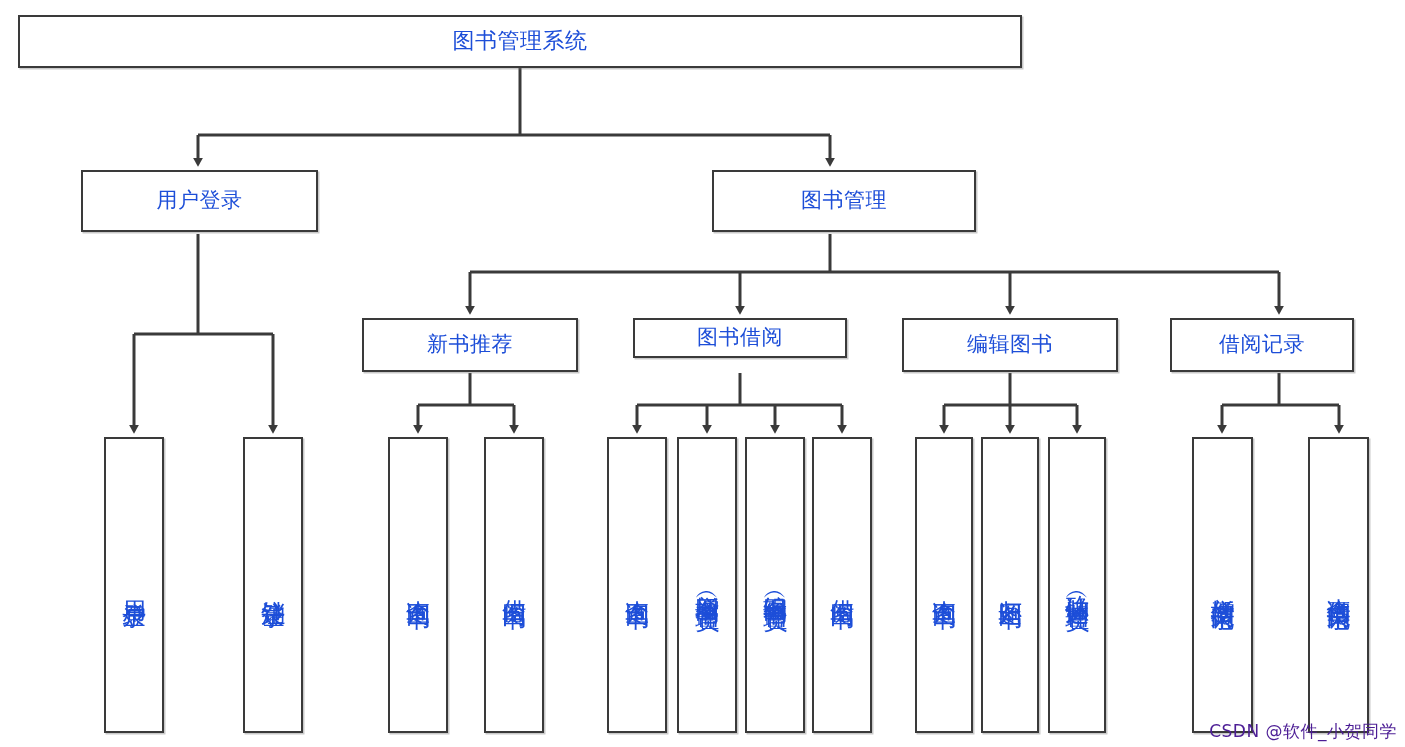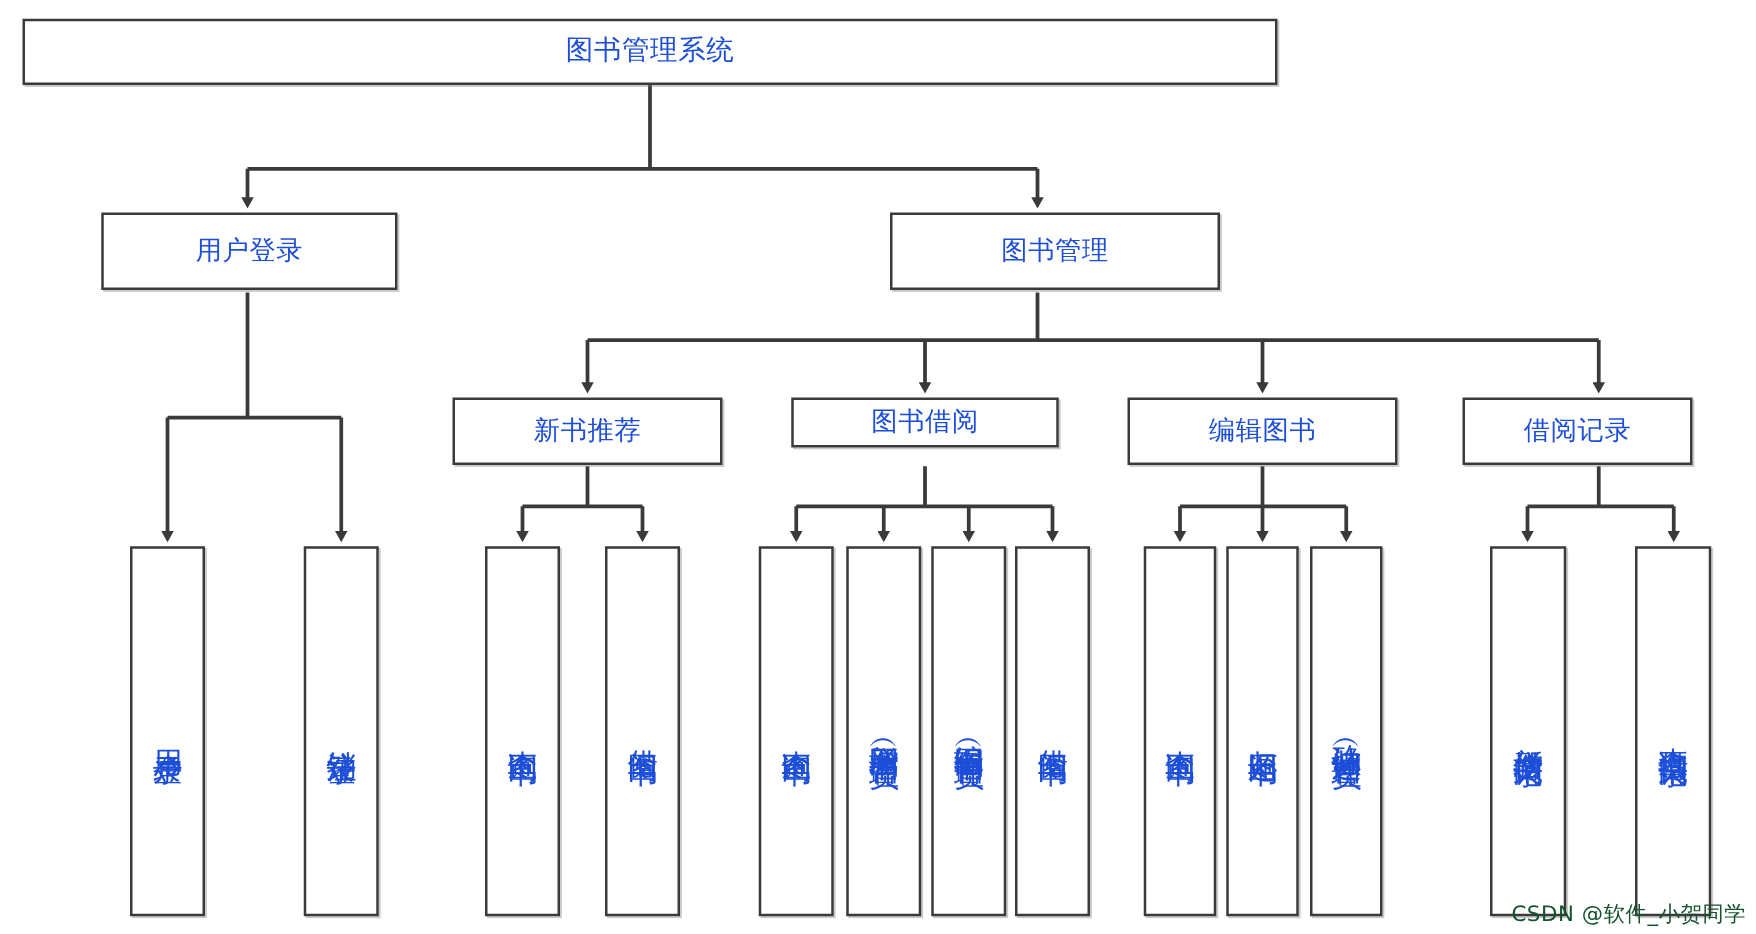--- a/index.html
+++ b/index.html
@@ -63,21 +63,21 @@
     line-height: 1.18;
     letter-spacing: 2px;
     white-space: nowrap;
     max-height: 272px;
   }
   #watermark {
     position: absolute;
     right: 8px;
     bottom: 4px;
     font-size: 17px;
-    color: #14532d;
+    color: #4c1d95;
     white-space: nowrap;
     letter-spacing: 0.5px;
   }
 </style>
 </head>
 <body>
 
 <div id="diagram-root">
 
   <svg id="edge-layer" viewBox="0 0 1405 747" xmlns="http://www.w3.org/2000/svg">

